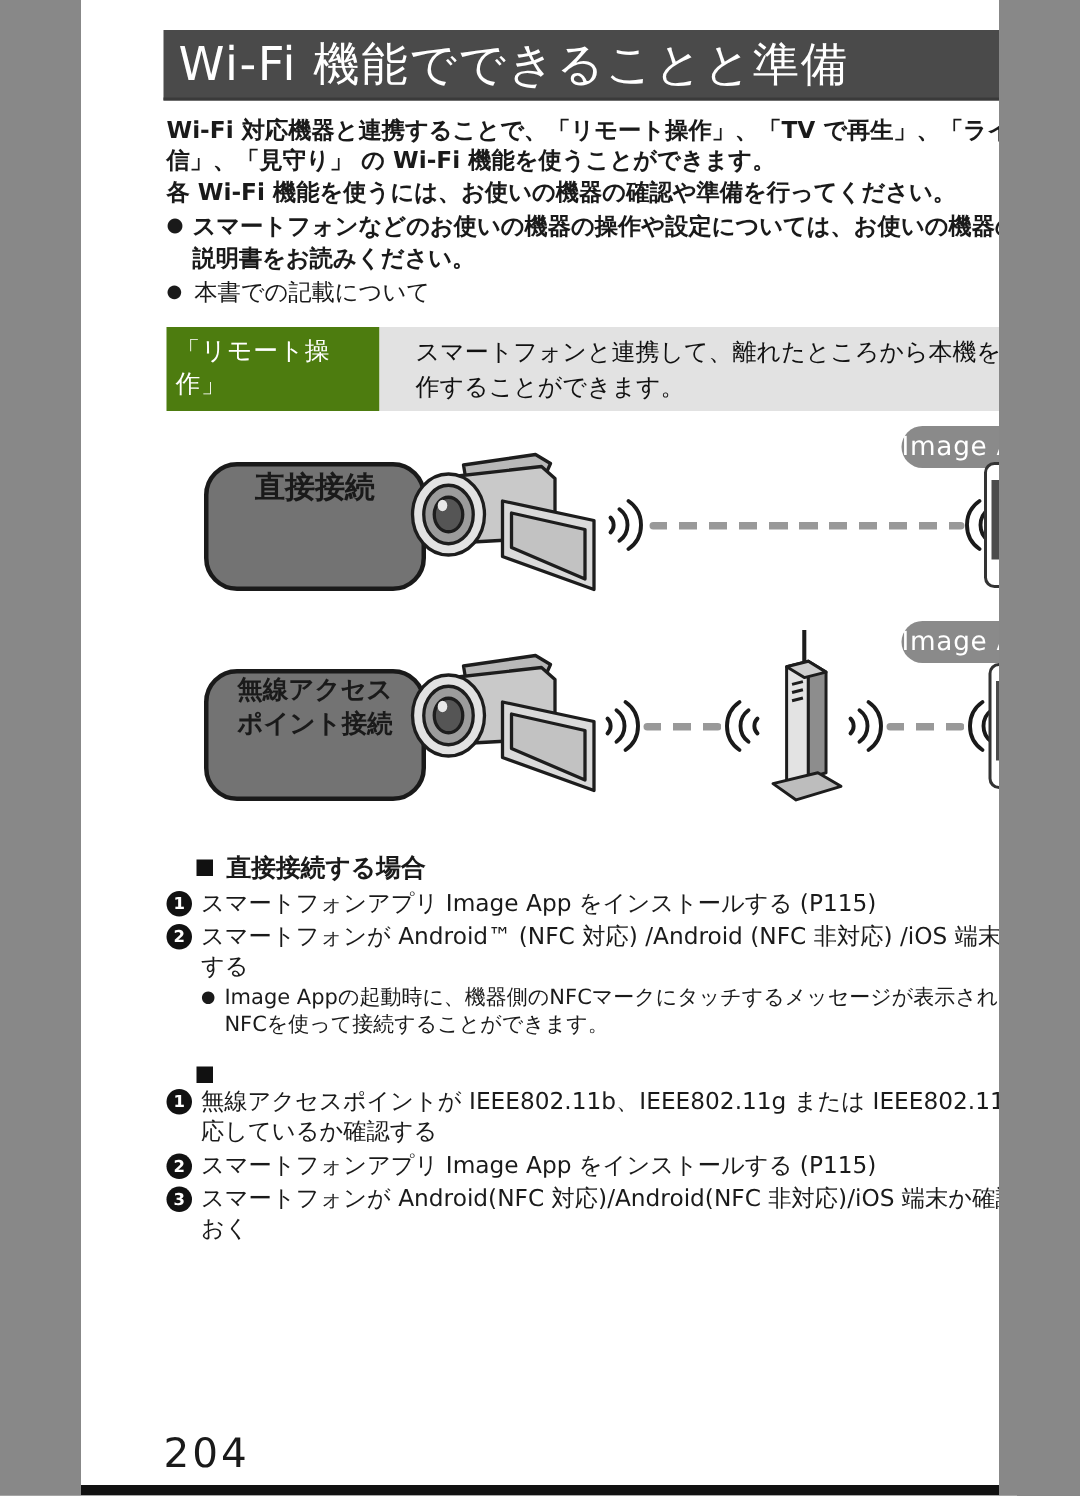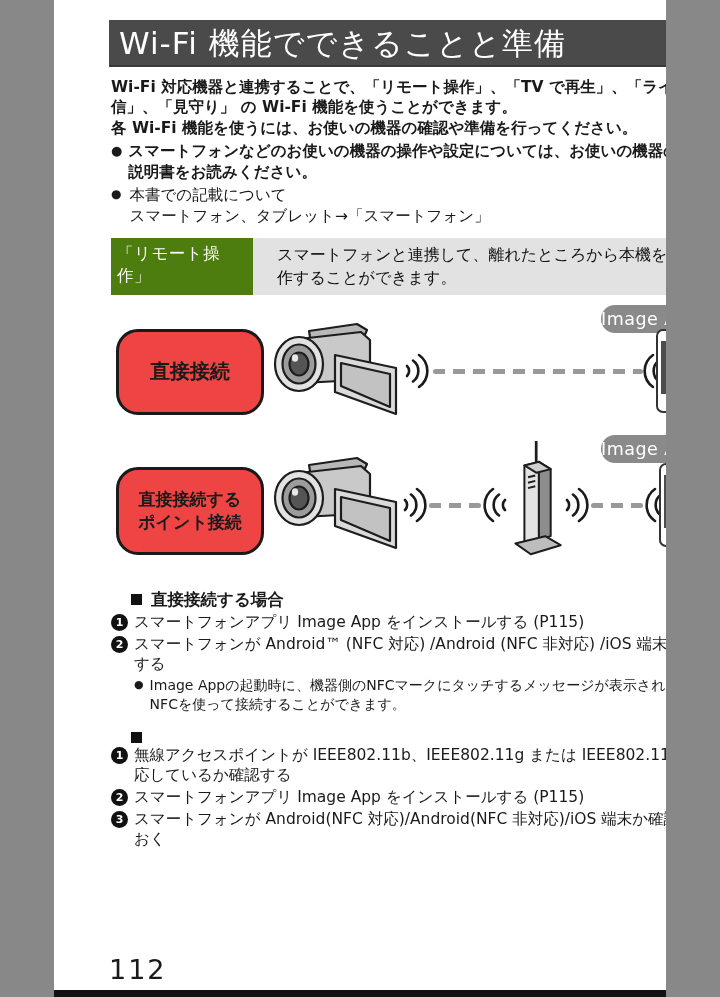--- a/index.html
+++ b/index.html
@@ -39,23 +39,23 @@
   .diagram { position:relative; }
   .diagram1 { height:128px; margin-top:4px; }
   .diagram2 { height:148px; }
   .badge {
     position:absolute; width:114px; height:28px; border-radius:14px;
     background:#8a8a8a; color:#fff; font-size:17.5px; line-height:28px;
     text-align:left; letter-spacing:0.5px;
   }
   .conn-label {
     position:absolute; border:3px solid #1a1a1a; border-radius:22px;
-    background:#ef4444; display:flex; flex-direction:column;
-    align-items:center; justify-content:center;
-    font-weight:bold; text-align:center;
+    background:#737373; display:flex; flex-direction:column;
+    align-items:center; justify-content:flex-start;
+    font-weight:bold; text-align:center;margin-left:20px;
   }
   .d1-label { left:5px; top:30px; width:148px; height:86px; font-size:20px; }
   .d2-label { left:5px; top:40px; width:148px; height:88px; font-size:17px; line-height:1.35; }
   .camcorder { position:absolute; }
   .wave { position:absolute; width:26px; height:40px; }
   .wave.flip { transform:scaleX(-1); }
   .dash {
     position:absolute; height:5px;
     background:repeating-linear-gradient(90deg,#999 0 12px,transparent 12px 20px);
     border-radius:3px;
@@ -149,21 +149,20 @@
     <p class="intro" style="margin-top:0">各 Wi-Fi 機能を使うには、お使いの機器の確認や準備を行ってください。</p>
 
     <div class="bullet bold-b">
       <span class="bdot">●</span>
       <span>スマートフォンなどのお使いの機器の操作や設定については、お使いの機器の取扱説明書をお読みください。</span>
     </div>
     <div class="bullet">
       <span class="sdot">●</span>
       <span>
         <span>本書での記載について</span><br>
-        <span>スマートフォン、タブレット→「スマートフォン」</span>
       </span>
     </div>
 
     <div class="remote-banner">
       <div class="remote-label">「リモート操作」</div>
       <div class="remote-desc">スマートフォンと連携して、離れたところから本機を操作することができます。</div>
     </div>
 
     <div class="diagram diagram1">
       <div class="badge" style="left:490px;top:6px">Image App</div>
@@ -183,21 +182,21 @@
       <div class="phone" style="left:545px;top:30px">
         <div class="speaker"></div>
         <div class="screen"></div>
         <div class="home"></div>
       </div>
     </div>
 
     <div class="diagram diagram2">
       <div class="badge" style="left:490px;top:8px">Image App</div>
       <div class="conn-label d2-label">
-        <span>直接接続する</span>
+        <span>無線アクセス</span>
         <span>ポイント接続</span>
       </div>
       <svg class="camcorder" style="left:158px;top:22px" width="132" height="108" viewBox="0 0 132 108">
           <use href="#camcorder-art"></use>
         </svg>
       <svg class="wave" style="left:290px;top:58px" viewBox="0 0 26 40">
           <use href="#wave-r"></use>
         </svg>
       <div class="dash" style="left:318px;top:76px;width:52px"></div>
       <svg class="wave flip" style="left:372px;top:58px" viewBox="0 0 26 40">
@@ -254,15 +253,15 @@
     <div class="step">
       <span class="numcircle">3</span>
       <div class="step-body">
         <span>スマートフォンが Android(NFC 対応)/Android(NFC 非対応)/iOS 端末か確認しておく</span>
         
       </div>
     </div>
 
   </div>
 
-  <div class="page-number">112</div>
+  <div class="page-number">204</div>
   <div class="bottom-bar"></div>
 </div>
 
 </body></html>

